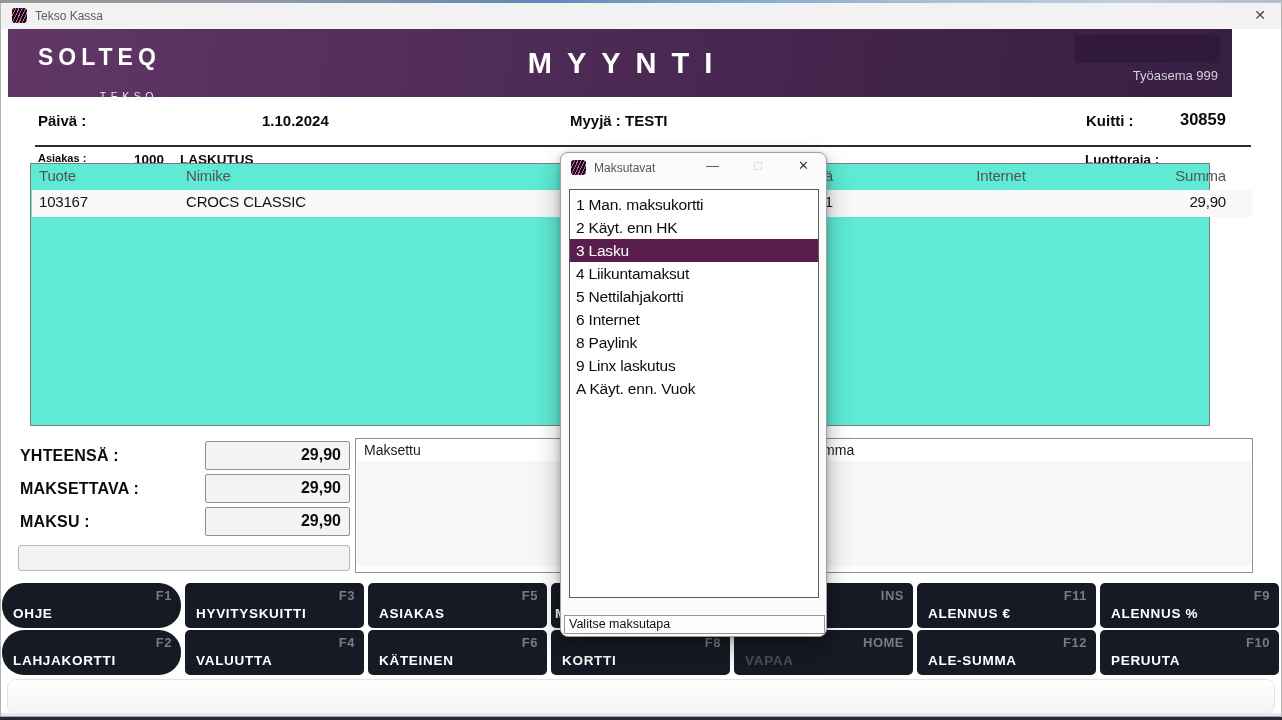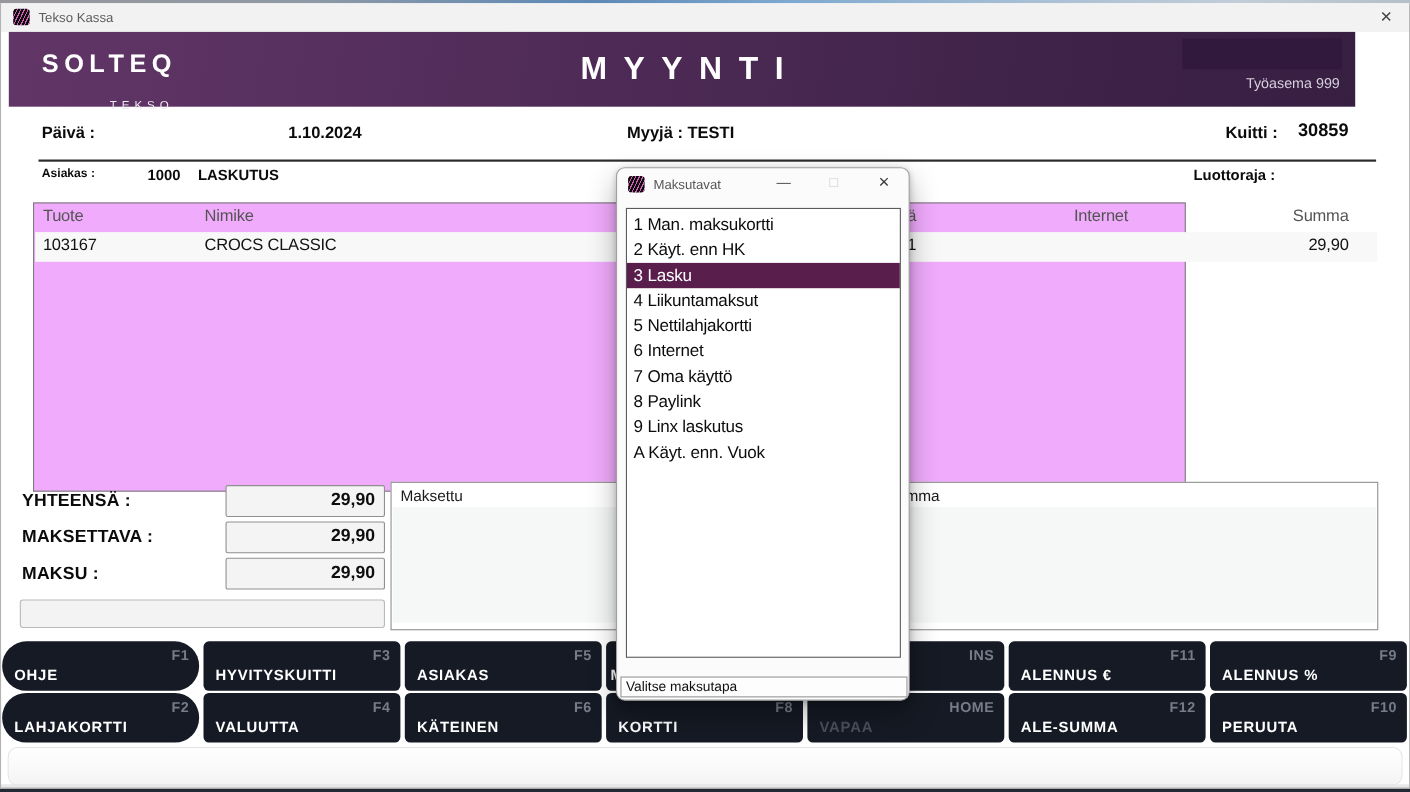--- a/index.html
+++ b/index.html
@@ -26,29 +26,29 @@
   .banner-title { position:absolute; left:0; right:0; top:18px; text-align:center; font-size:29px; font-weight:bold; letter-spacing:15px; padding-left:15px; }
   .ws-box { position:absolute; right:12px; top:6px; width:145px; height:28px; background:#31193d; }
   .ws-label { position:absolute; right:14px; top:39px; font-size:13px; color:#d6d0dc; }
 
   .abs { position:absolute; }
   .b { font-weight:bold; color:#0b0b0b; }
 
   .lbl-paiva   { left:38px;  top:112px; font-size:15px; }
   .val-paiva   { left:262px; top:112px; font-size:15px; }
   .grp-myyja   { left:570px; top:112px; font-size:15px; }
-  .lbl-kuitti  { left:1086px; top:112px; font-size:15px;margin-left:28px; }
+  .lbl-kuitti  { left:1086px; top:112px; font-size:15px; }
   .val-kuitti  { left:1180px; top:110px; font-size:16.5px; }
   .sep { left:35px; top:145px; width:1216px; height:2px; background:#2c2c2c; }
   .lbl-asiakas { left:38px;  top:152px; font-size:11px; }
   .val-askcode { left:134px; top:152px; font-size:13.5px; }
   .val-askname { left:180px; top:152px; font-size:13.5px; }
   .lbl-luotto  { left:1085px; top:152px; font-size:13.5px; }
 
-  .sale-table { left:30px; top:184px; width:1048px; height:263px; border:1px solid #7d7d7d; background:#f0abfc; }
+  .sale-table { left:30px; top:163px; width:1180px; height:263px; border:1px solid #7d7d7d; background:#5eead4; }
   .sale-table span { position:absolute; font-size:15px; letter-spacing:-0.2px; }
   .th { color:#545454; top:3px; }
   .td { color:#121212; top:29px; }
   .c-tuote  { left:8px; }
   .c-nimike { left:155px; }
   .c-maara  { left:760px; width:42px; text-align:right; }
   .c-alennus{ left:910px; width:120px; text-align:center; }
   .c-summa  { left:1070px; width:125px; text-align:right; }
   .row-stripe { position:absolute; left:1px; top:26px; width:1220px; height:27px; background:#f8f8f8; }
 
@@ -222,19 +222,18 @@
     <span class="dlg-max">□</span>
     <span class="dlg-close">✕</span>
   </div>
   <div class="dlg-list">
     <div class="pm-item">1 Man. maksukortti</div>
     <div class="pm-item">2 Käyt. enn HK</div>
     <div class="pm-item selected">3 Lasku</div>
     <div class="pm-item">4 Liikuntamaksut</div>
     <div class="pm-item">5 Nettilahjakortti</div>
     <div class="pm-item">6 Internet</div>
-    <div class="pm-item">7 Oma käyttö</div>
     <div class="pm-item">8 Paylink</div>
     <div class="pm-item">9 Linx laskutus</div>
     <div class="pm-item">A Käyt. enn. Vuok</div>
   </div>
   <div class="dlg-status">Valitse maksutapa</div>
 </div>
 
 </body></html>

